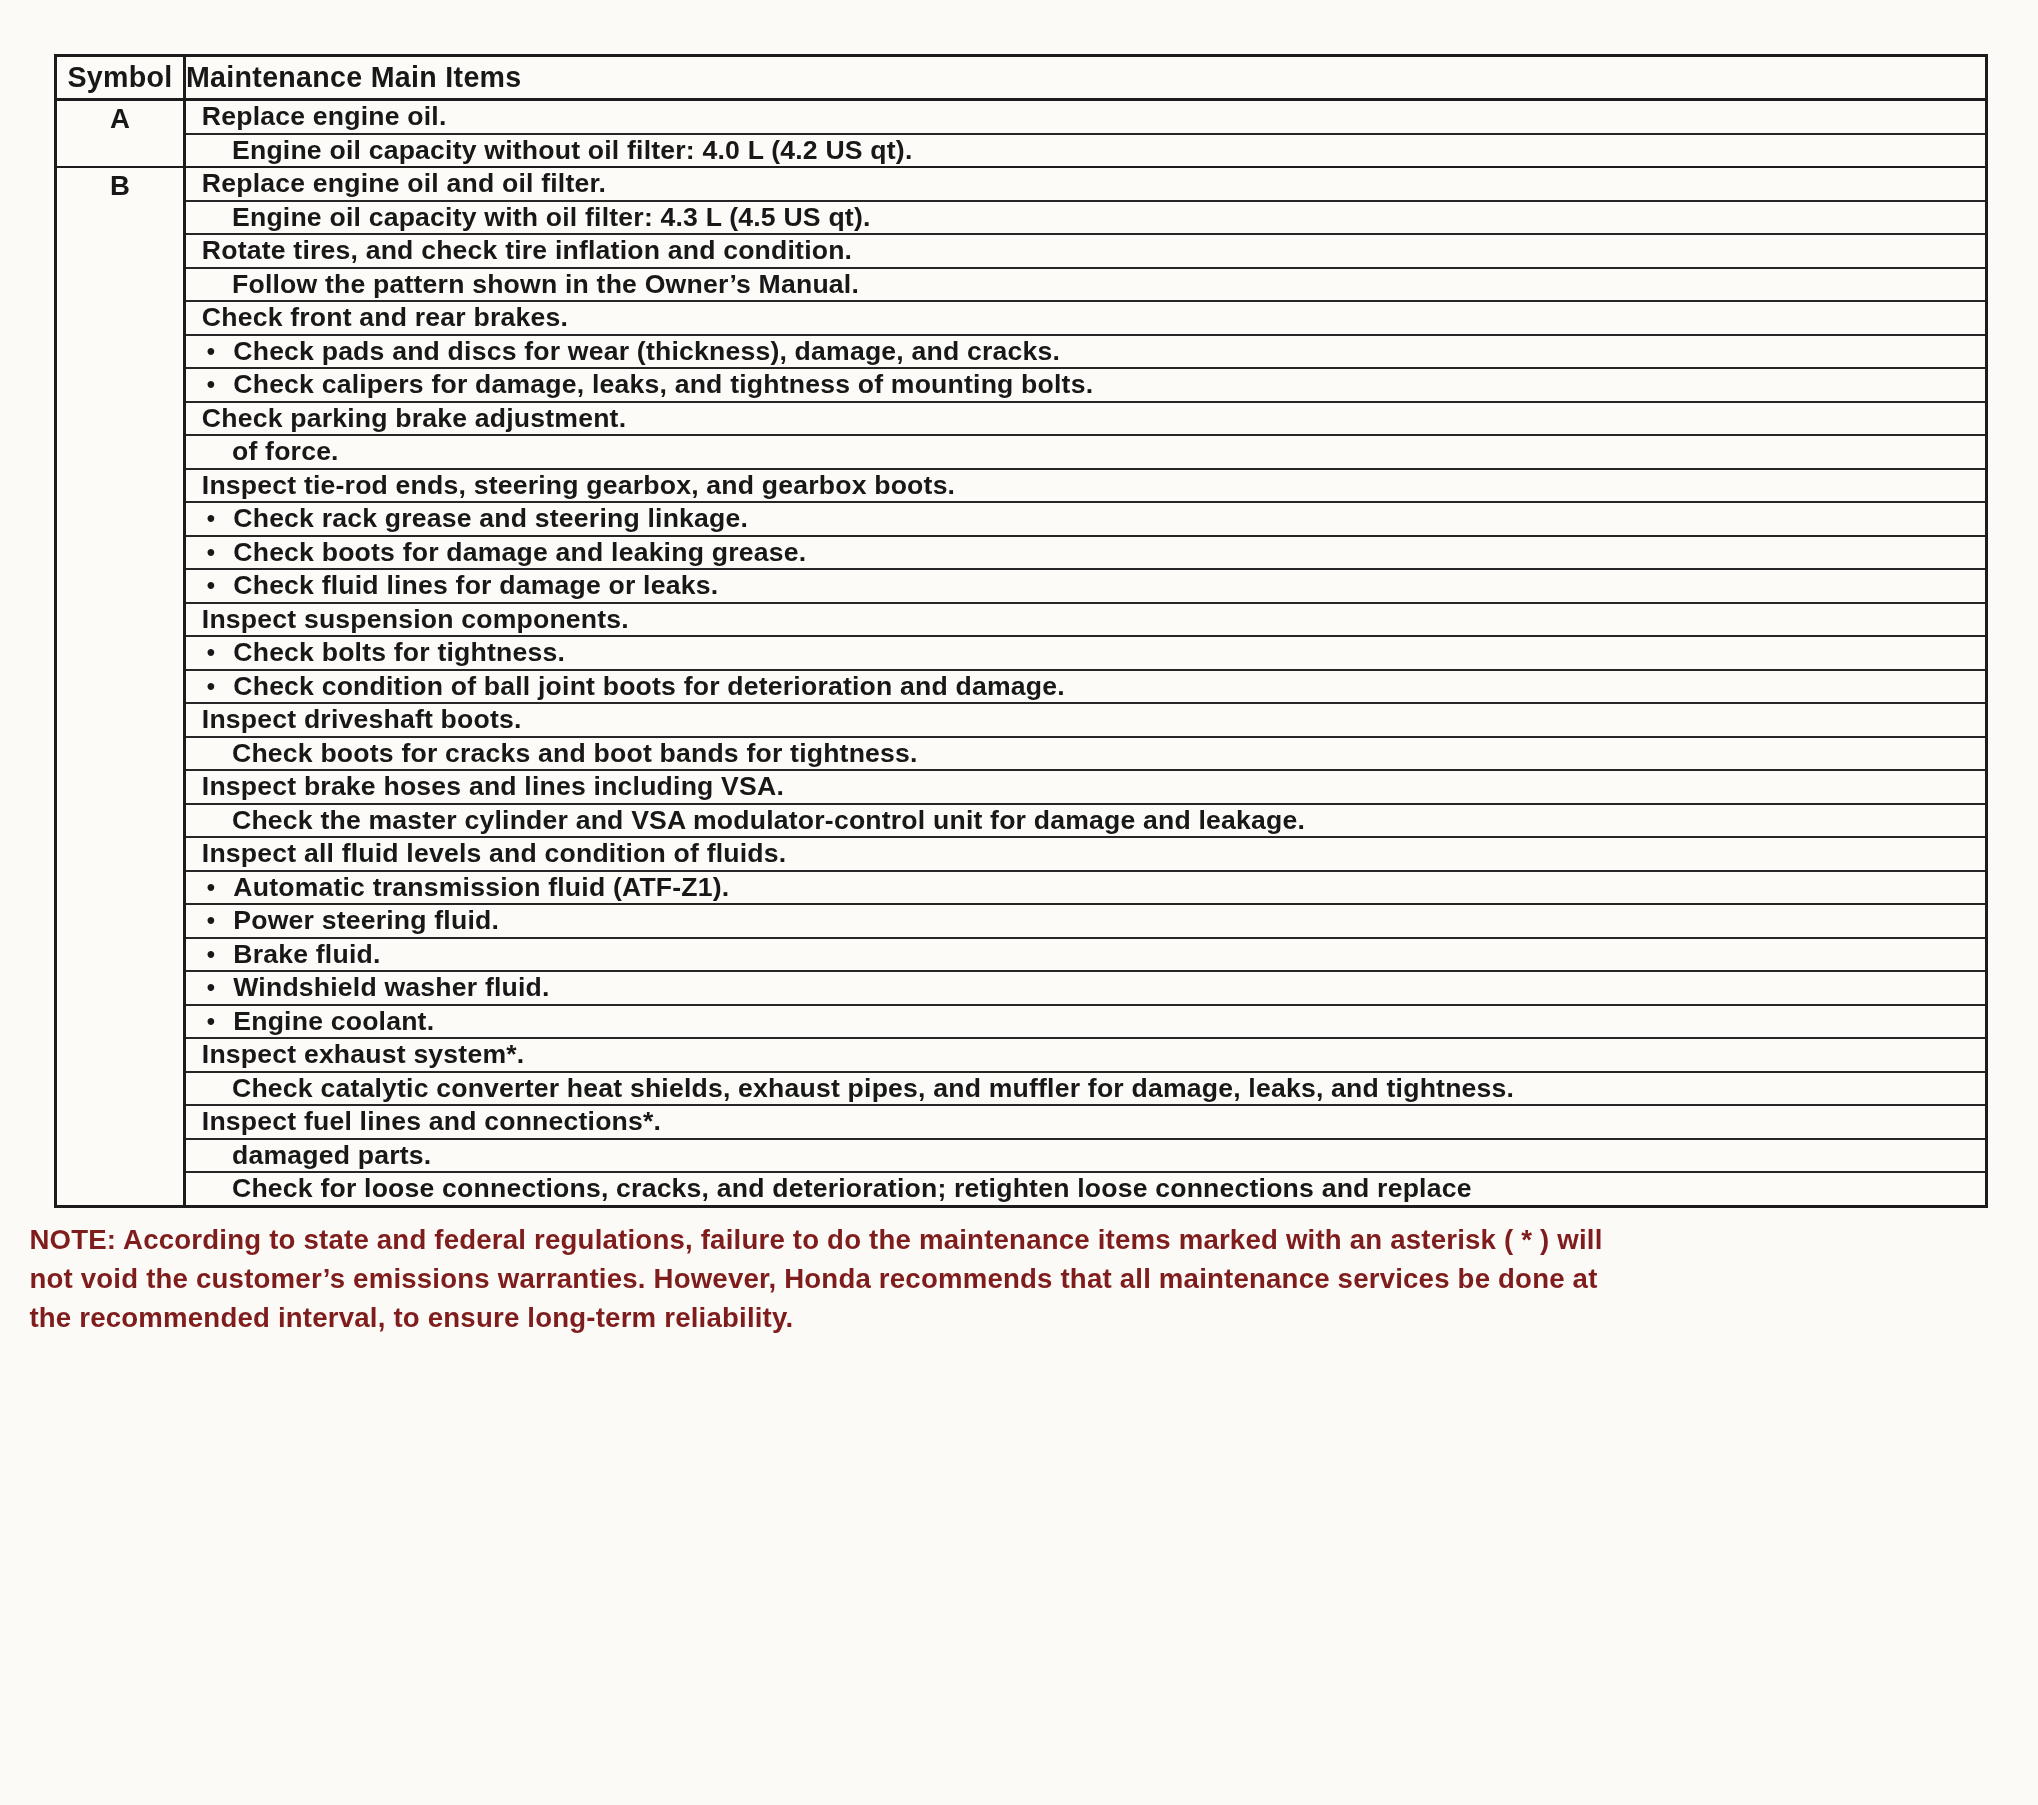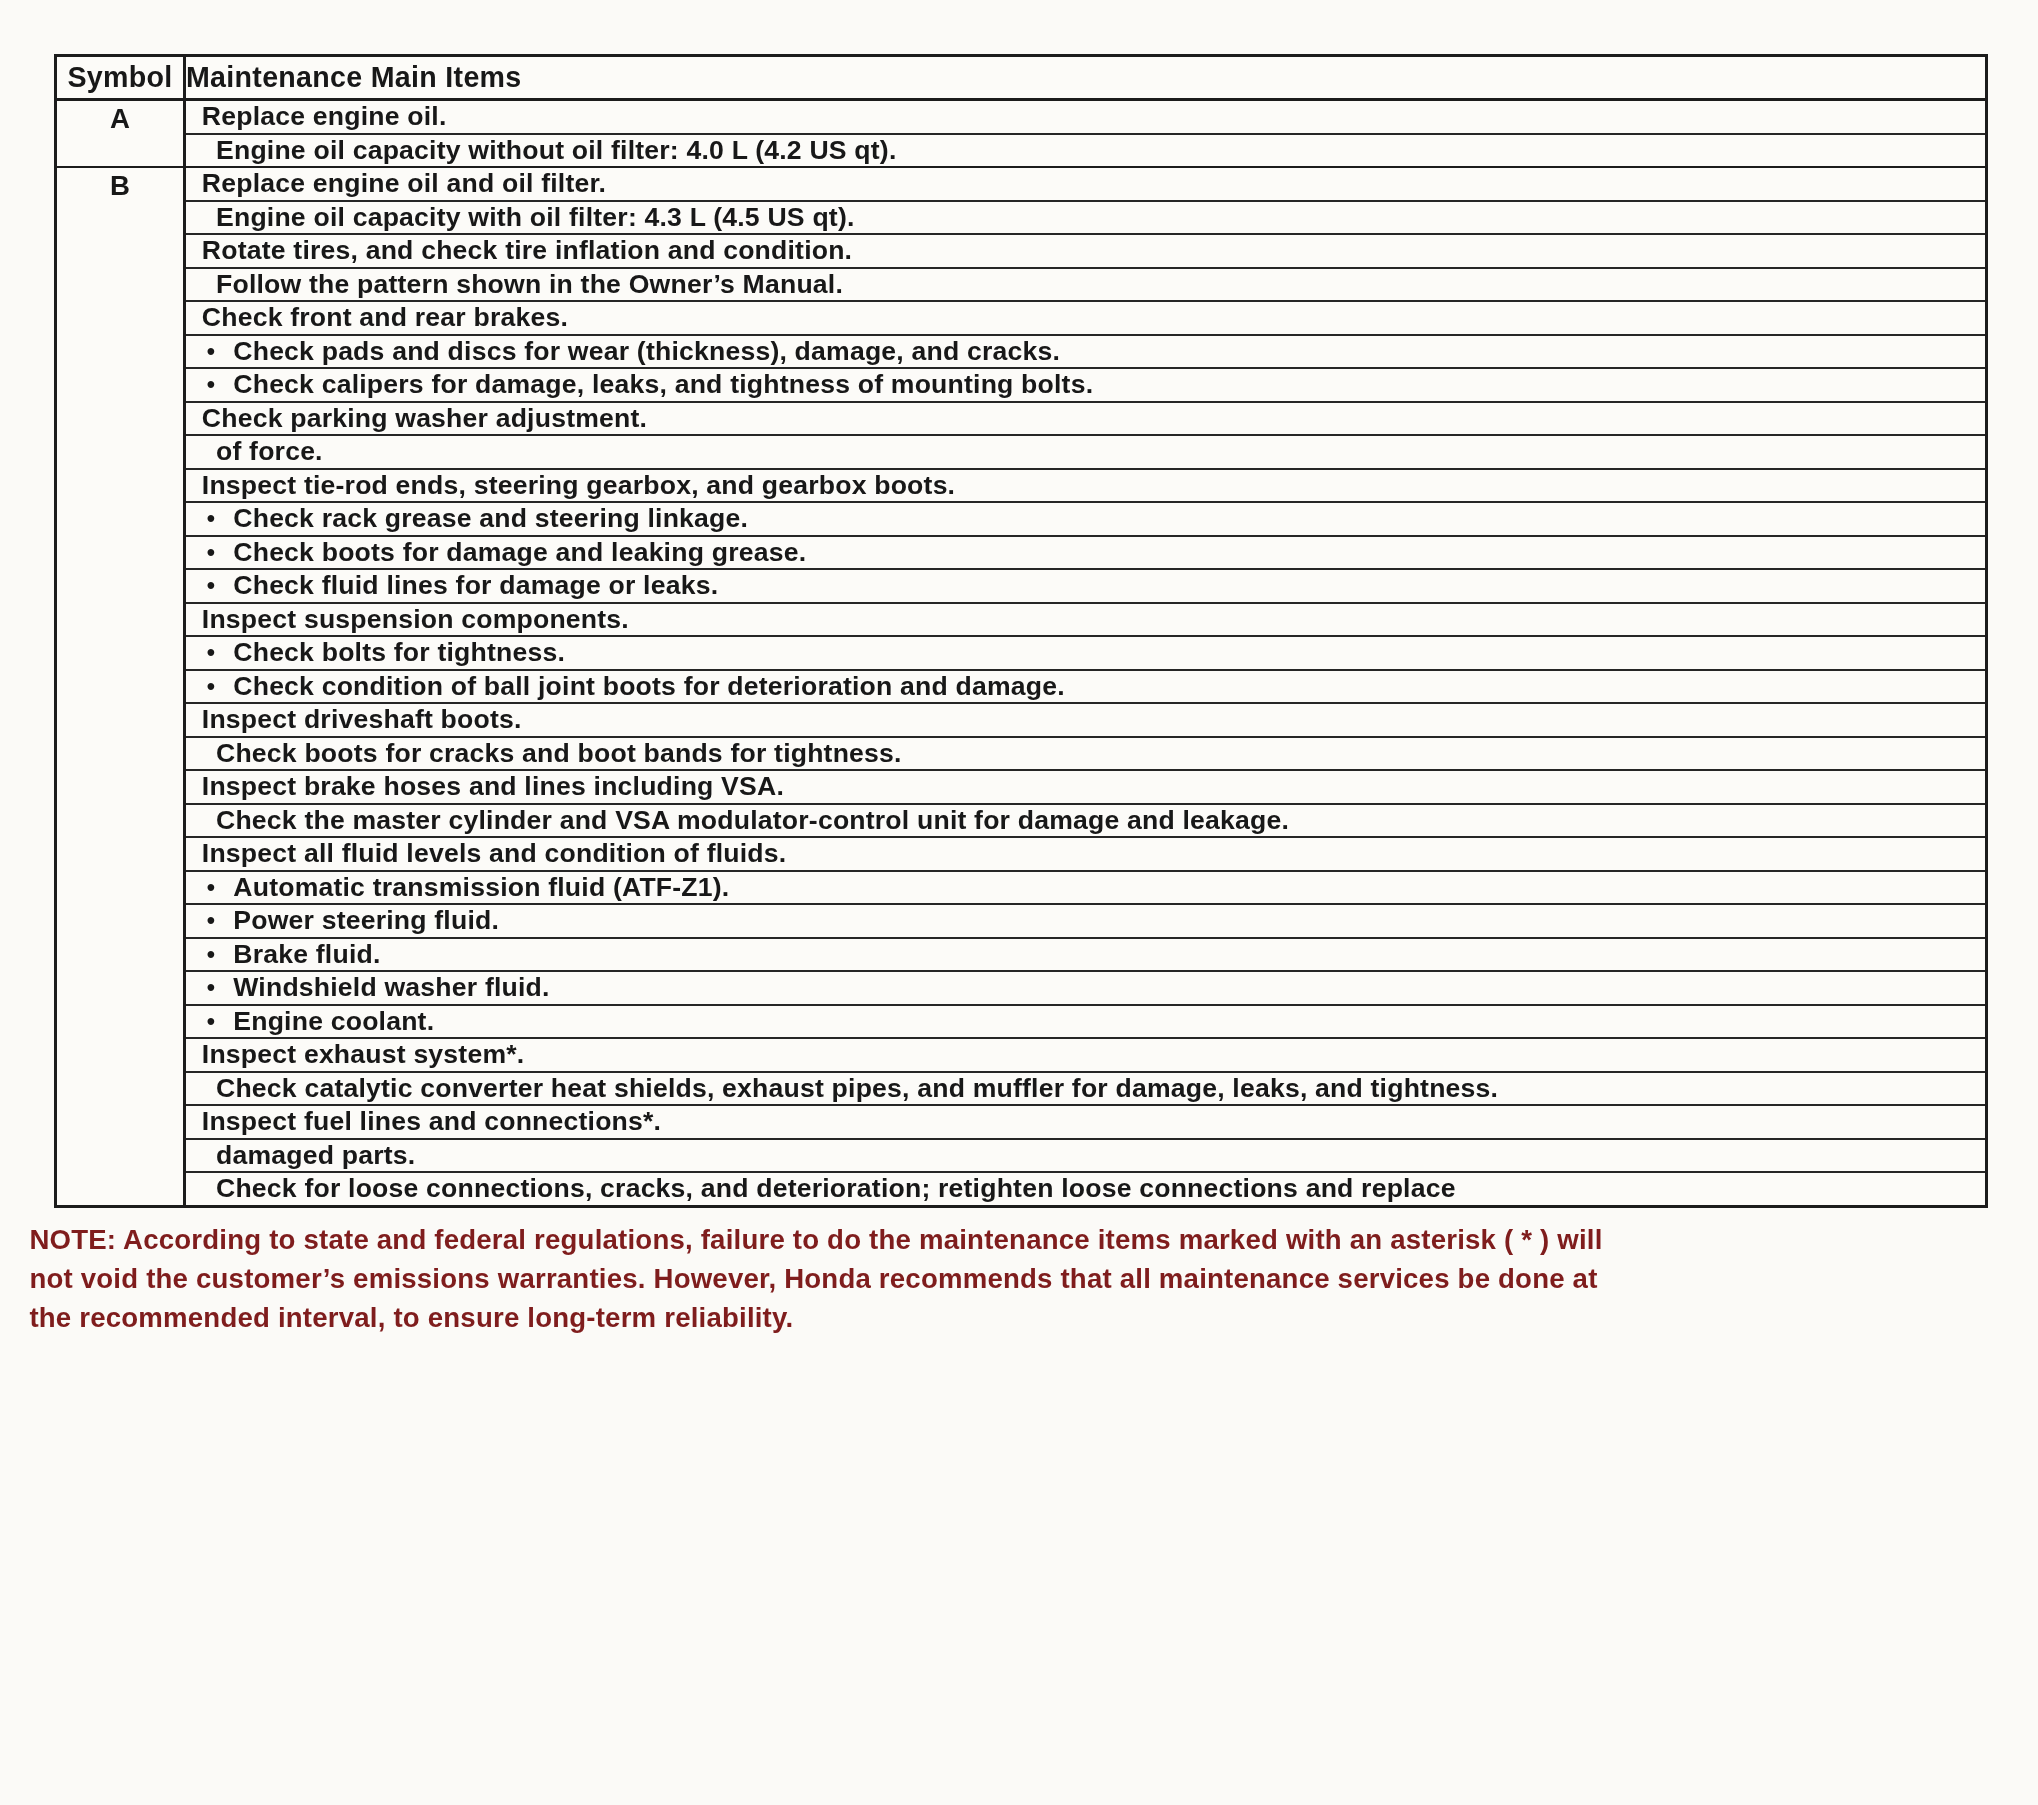--- a/index.html
+++ b/index.html
@@ -61,21 +61,21 @@
   .item-line {
     display: flex;
     align-items: flex-end;
     font-size: 26.6px;
     font-weight: 600;
     line-height: 31.5px;
     letter-spacing: 0.2px;
     padding: 0 15.8px 0 15.8px;
     border-bottom: 2px solid #262626;
   }
-  .item-line.detail { padding-left: 30px; }
+  .item-line.detail { padding-left: 46px; }
   .item-line.bullet { padding-left: 20.7px; }
   .item-line.norule { border-bottom: none; }
   .item-group:last-child .item-line:last-child { border-bottom: none; }
   .bullet-glyph {
     flex: 0 0 26.6px;
     width: 26.6px;
     font-size: 23.6px;
     line-height: 31.5px;
   }
   .line-text { flex: 1; min-width: 0; }
@@ -141,21 +141,21 @@
                 <span class="bullet-glyph">•</span>
                 <span class="line-text">Check pads and discs for wear (thickness), damage, and cracks.</span>
               </div>
               <div class="item-line bullet">
                 <span class="bullet-glyph">•</span>
                 <span class="line-text">Check calipers for damage, leaks, and tightness of mounting bolts.</span>
               </div>
             </div>
             <div class="item-group">
               <div class="item-line title">
-                <span class="line-text">Check parking washer adjustment.</span>
+                <span class="line-text">Check parking brake adjustment.</span>
               </div>
               <div class="item-line detail">
                 <span class="line-text">of force.</span>
               </div>
             </div>
             <div class="item-group">
               <div class="item-line title">
                 <span class="line-text">Inspect tie-rod ends, steering gearbox, and gearbox boots.</span>
               </div>
               <div class="item-line bullet">

